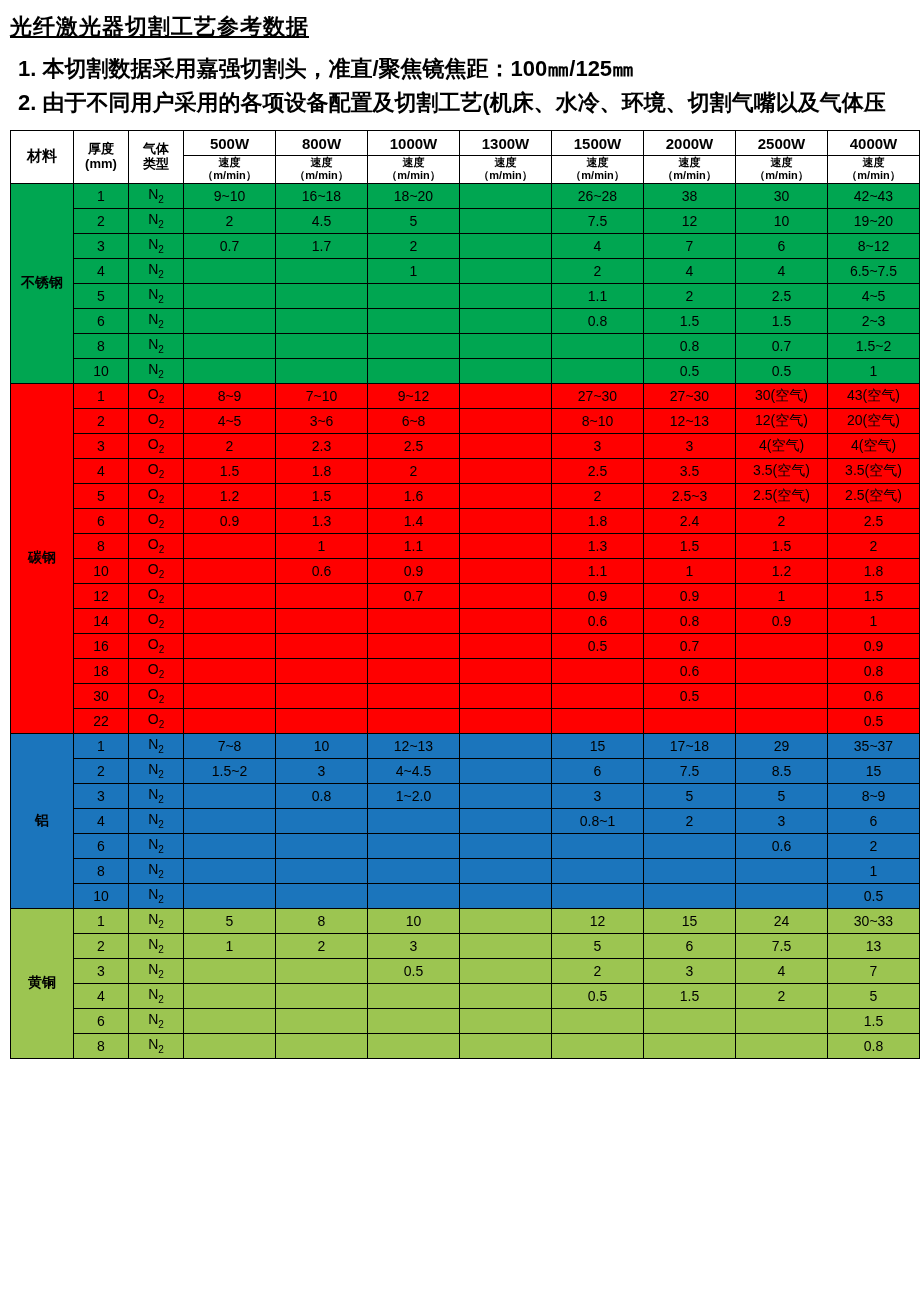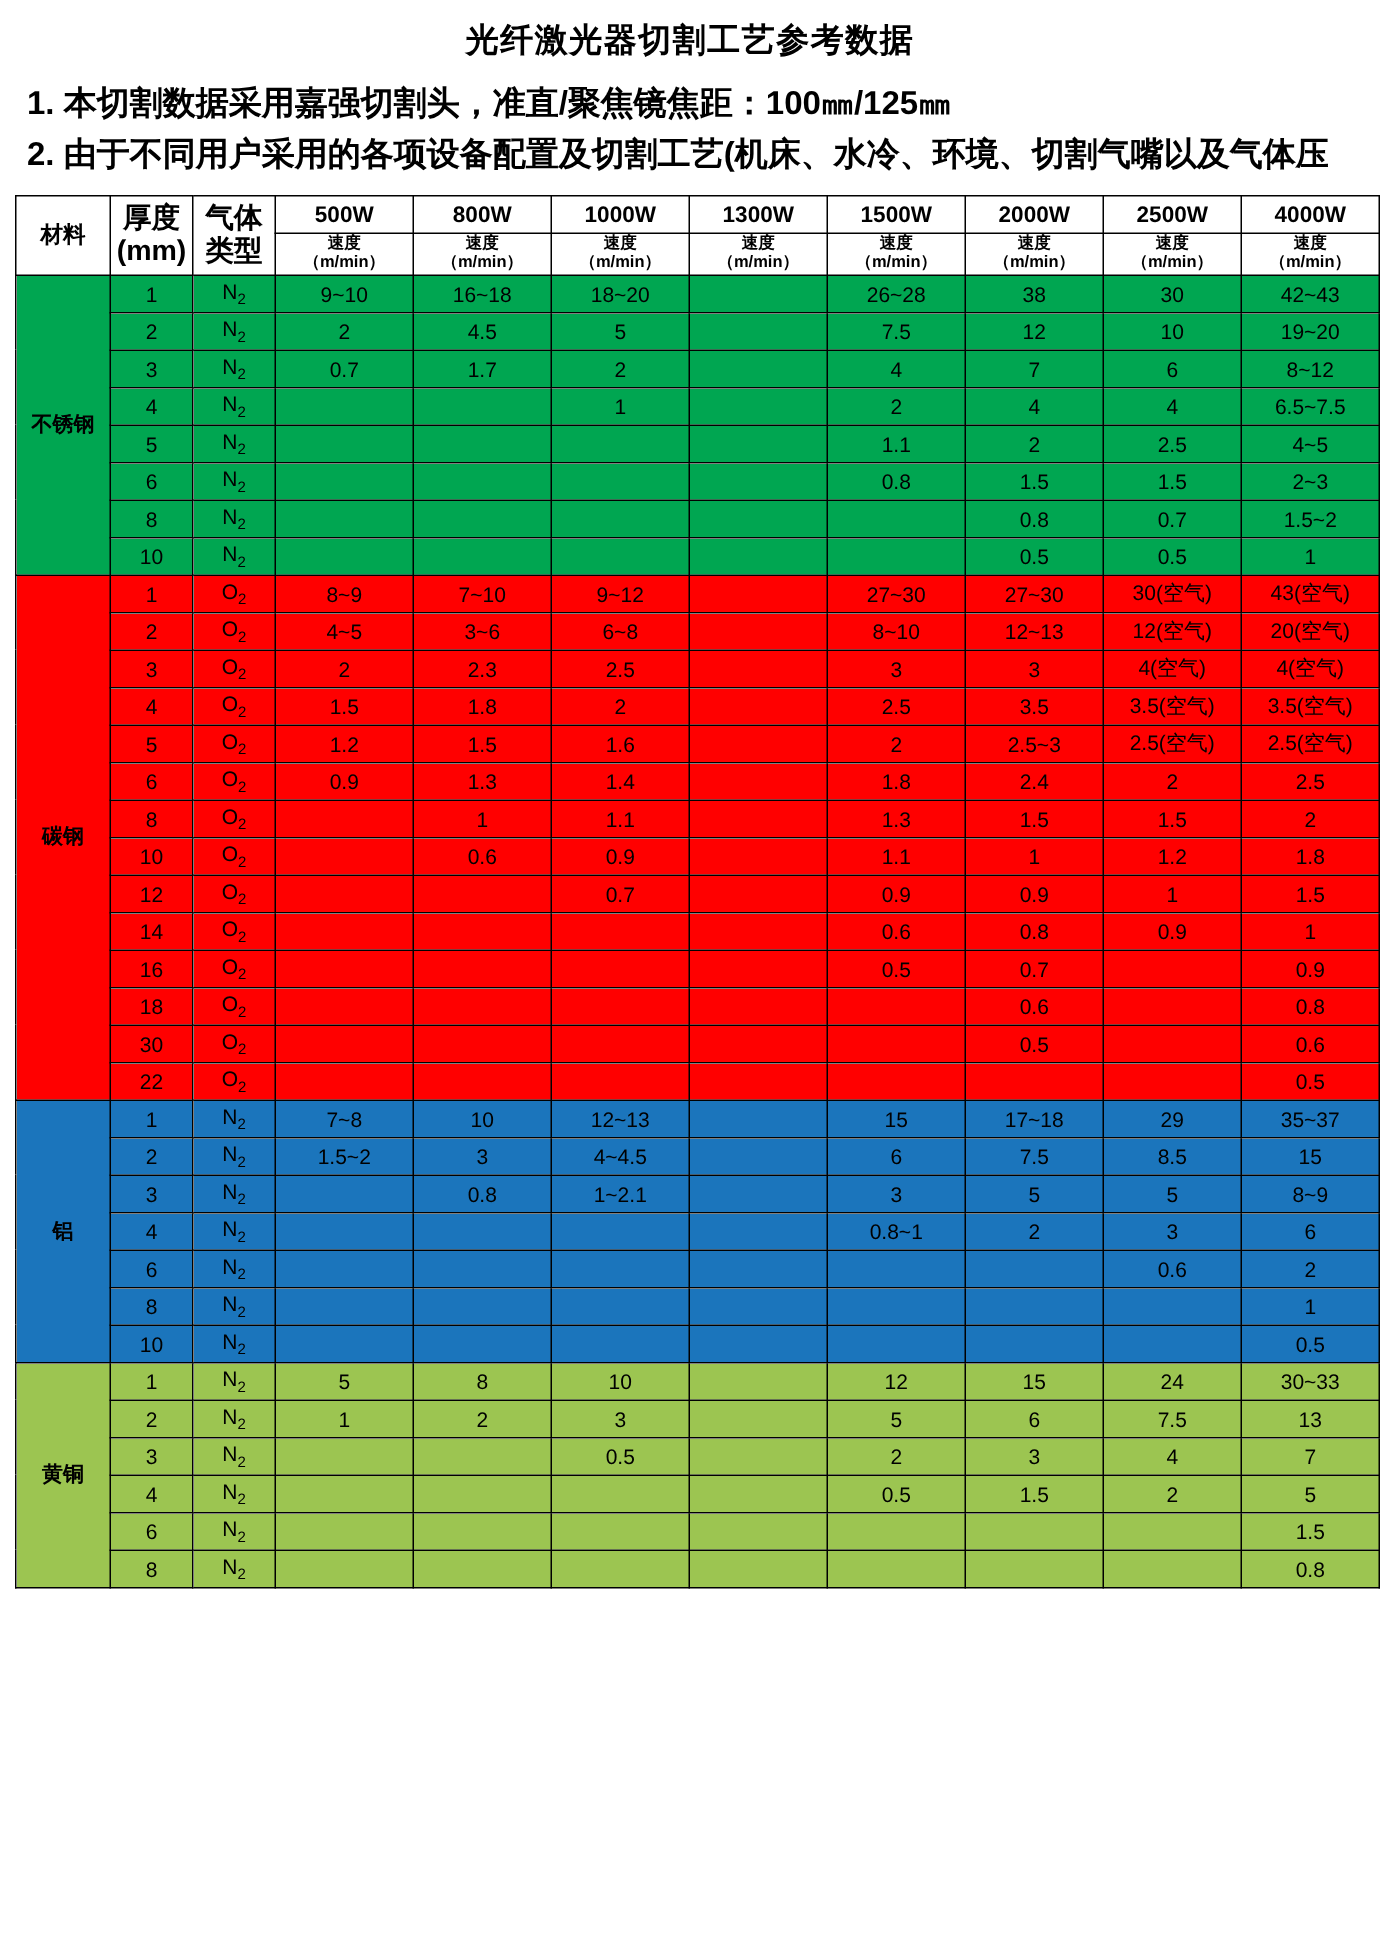--- a/index.html
+++ b/index.html
@@ -15,26 +15,26 @@
     -webkit-font-smoothing: antialiased;
   }
   .page {
     width: 920px;
     height: 1300px;
     position: relative;
     box-sizing: border-box;
     padding: 0 10px;
   }
   .doc-title {
-    text-align: center;
     font-size: 22px;
     font-weight: bold;
     letter-spacing: 1px;
     padding-top: 12px;
     padding-bottom: 10px;
+    text-decoration: underline;
   }
   .notes {
     font-size: 22px;
     font-weight: bold;
     line-height: 1.55;
     padding-left: 8px;
   }
   .note-line {
     display: block;
   }
@@ -61,21 +61,21 @@
   table.data th {
     font-weight: bold;
     font-size: 15px;
     background: #ffffff;
   }
   th.c-mat { width: 62px; }
   th.c-thk { width: 54px; }
   th.c-gas { width: 54px; }
   th.c-pw  { width: 91px; margin-top: 12px; }
   .hdr-sub { font-size: 11px; font-weight: bold; line-height: 1.2; }
-  .hdr-stack { font-size: 19px; font-weight: bold; line-height: 1.15; }
+  .hdr-stack { font-size: 13px; font-weight: bold; line-height: 1.15; }
 
   td.mat {
     font-weight: bold;
     font-size: 17px;
   }
   td.val, td.thk, td.gas {
     font-size: 14px;
   }
   .sub { font-size: 10px; vertical-align: sub; }
 
@@ -443,21 +443,21 @@
           <td class="val">6</td>
           <td class="val">7.5</td>
           <td class="val">8.5</td>
           <td class="val">15</td>
         </tr>
         <tr class="g-alu">
           <td class="thk">3</td>
           <td class="gas">N<span class="sub">2</span></td>
           <td class="val"></td>
           <td class="val">0.8</td>
-          <td class="val">1~2.1</td>
+          <td class="val">1~2.0</td>
           <td class="val"></td>
           <td class="val">3</td>
           <td class="val">5</td>
           <td class="val">5</td>
           <td class="val">8~9</td>
         </tr>
         <tr class="g-alu">
           <td class="thk">4</td>
           <td class="gas">N<span class="sub">2</span></td>
           <td class="val"></td>

